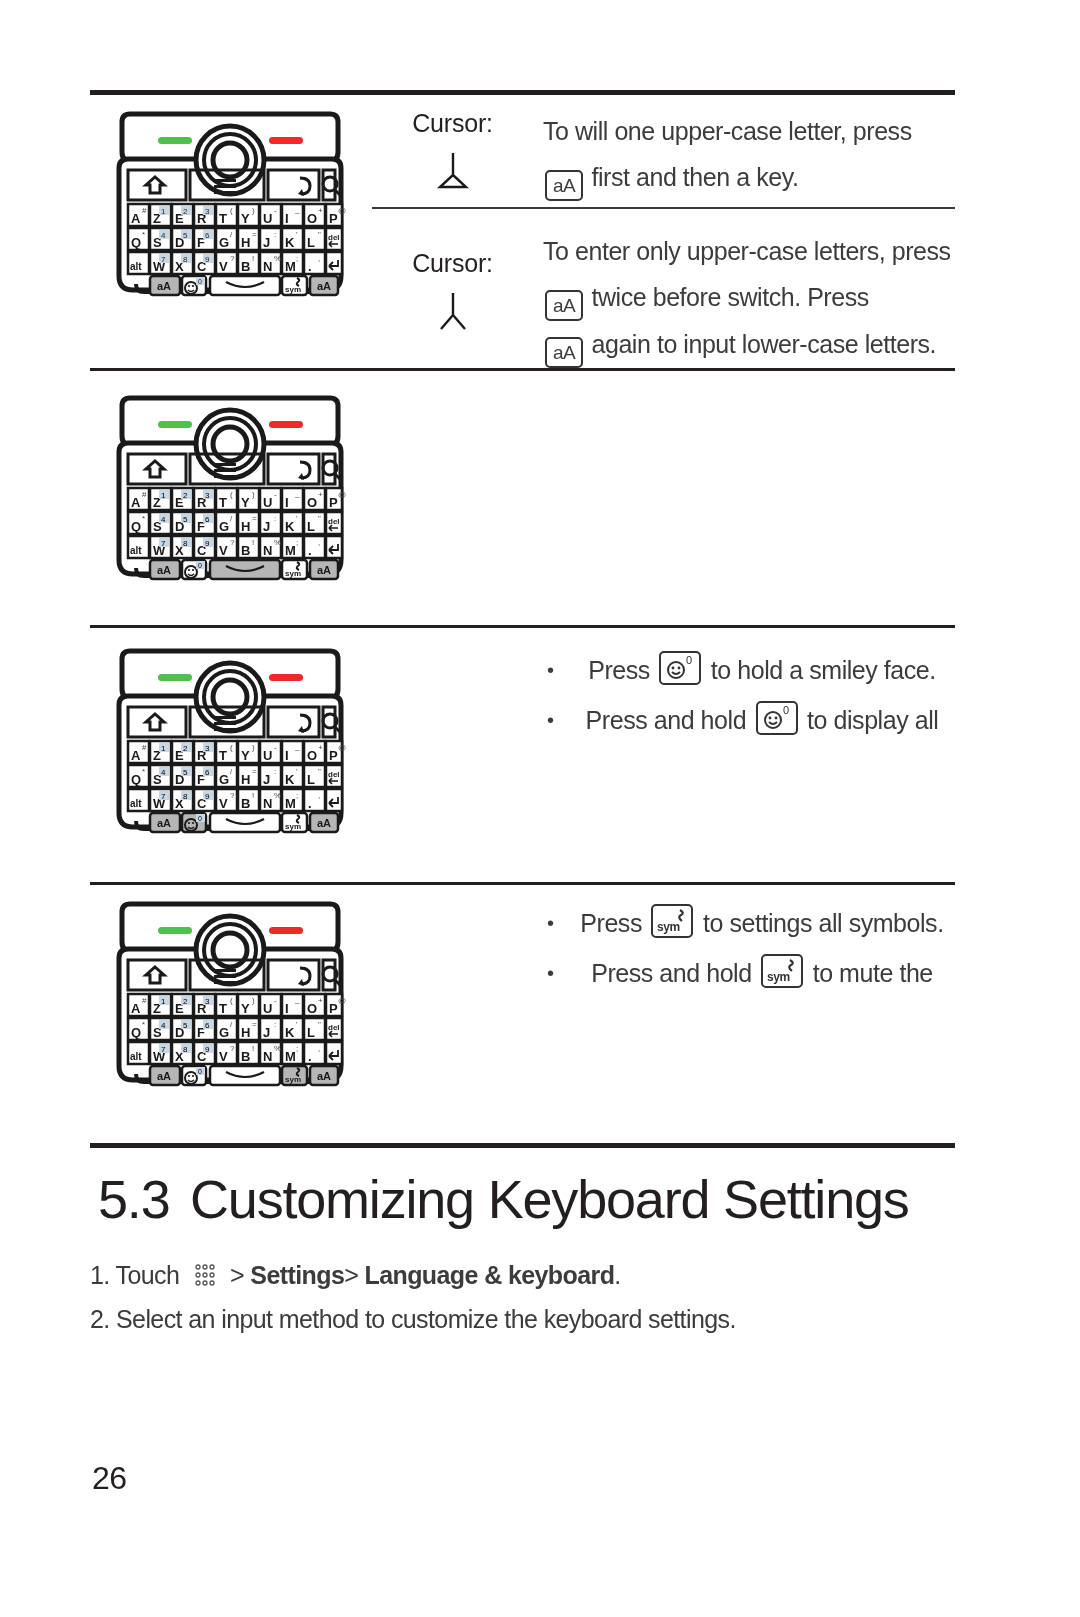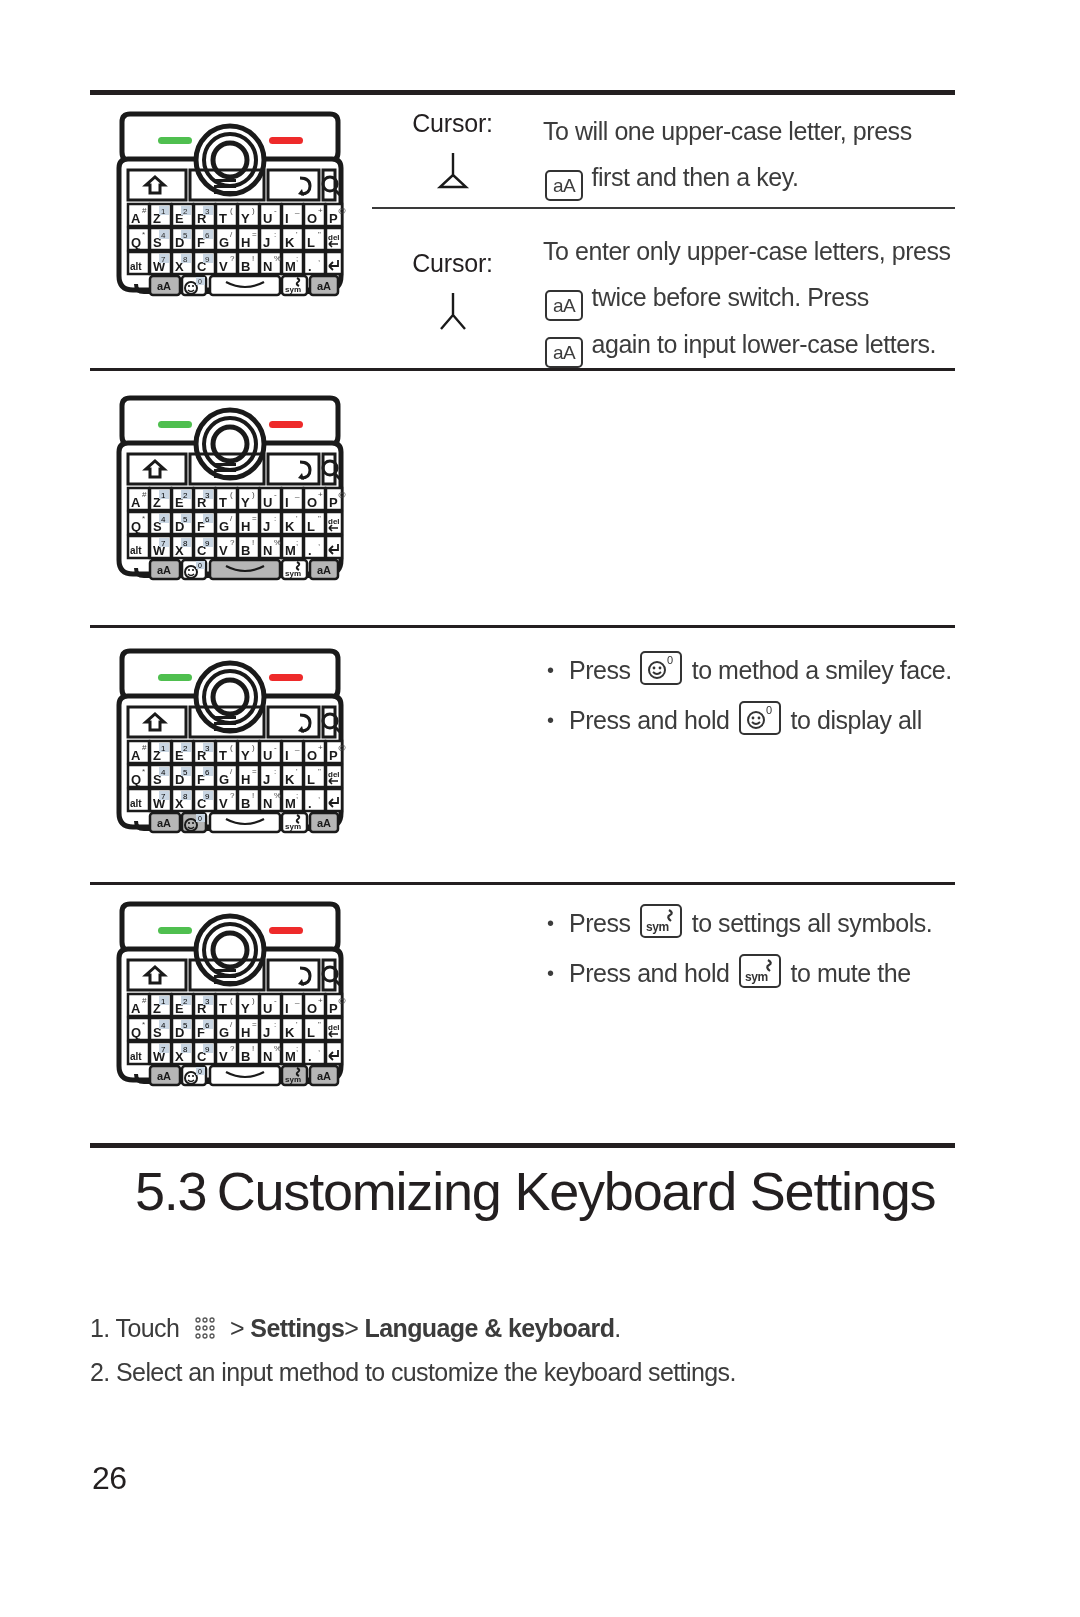--- a/index.html
+++ b/index.html
@@ -79,20 +79,21 @@
     line-height: 46px;
     color: #3c3c3c;
     letter-spacing: -0.45px;
   }
   .body-text.tight { letter-spacing: -0.7px; }
 
   ul.bullets {
     list-style: none;
     margin: 0;
     padding: 0;
+    text-align: center;
   }
   ul.bullets li {
     font-size: 25px;
     line-height: 50px;
     color: #3c3c3c;
     letter-spacing: -0.45px;
     position: relative;
     padding-left: 26px;
   }
   ul.bullets li::before {
@@ -787,21 +788,21 @@
           <span>Press</span>
           <span class="keycap smiley">
             <svg width="38" height="30" viewBox="0 0 38 30">
               <circle cx="15" cy="17" r="8" fill="none" stroke="#333" stroke-width="2"></circle>
               <circle cx="12" cy="15" r="1.4" fill="#333"></circle>
                 <circle cx="18" cy="15" r="1.4" fill="#333"></circle>
               <path d="M11 19 q4 4 8 0" fill="none" stroke="#333" stroke-width="1.8"></path>
               <text x="25" y="11" font-size="11" font-family="Liberation Sans, sans-serif" fill="#333">0</text>
             </svg>
           </span>
-          <span>to method a smiley face.</span>
+          <span>to hold a smiley face.</span>
         </li>
         <li>
           <span>Press and hold</span>
           <span class="keycap smiley">
             <svg width="38" height="30" viewBox="0 0 38 30">
               <circle cx="15" cy="17" r="8" fill="none" stroke="#333" stroke-width="2"></circle>
               <circle cx="12" cy="15" r="1.4" fill="#333"></circle>
                 <circle cx="18" cy="15" r="1.4" fill="#333"></circle>
               <path d="M11 19 q4 4 8 0" fill="none" stroke="#333" stroke-width="1.8"></path>
               <text x="25" y="11" font-size="11" font-family="Liberation Sans, sans-serif" fill="#333">0</text>
@@ -1009,25 +1010,25 @@
             </svg>
           </span>
           <span>to mute the</span>
         </li>
       </ul>
     </div>
   </div>
 
   <div class="rule thick" style="top:1143px;"></div>
 
-  <h1 class="sec-heading" style="top:1160px; margin:0;text-align:center;">
+  <h1 class="sec-heading" style="top:1160px; margin:8px;">
     <span class="sec-num">5.3</span><span>Customizing Keyboard Settings</span>
   </h1>
 
-  <div class="steps" style="top:1306px;">
+  <div class="steps" style="top:1253px;">
     <div class="step">
       <span>1.</span>
       <span>Touch</span>
       <span class="grid-icon">
         <svg width="26" height="28" viewBox="0 0 26 28">
           <g fill="none" stroke="#555" stroke-width="1.3">
             <circle cx="6" cy="6" r="2"></circle>
               <circle cx="13" cy="6" r="2"></circle>
               <circle cx="20" cy="6" r="2"></circle>
             <circle cx="6" cy="14" r="2"></circle>

